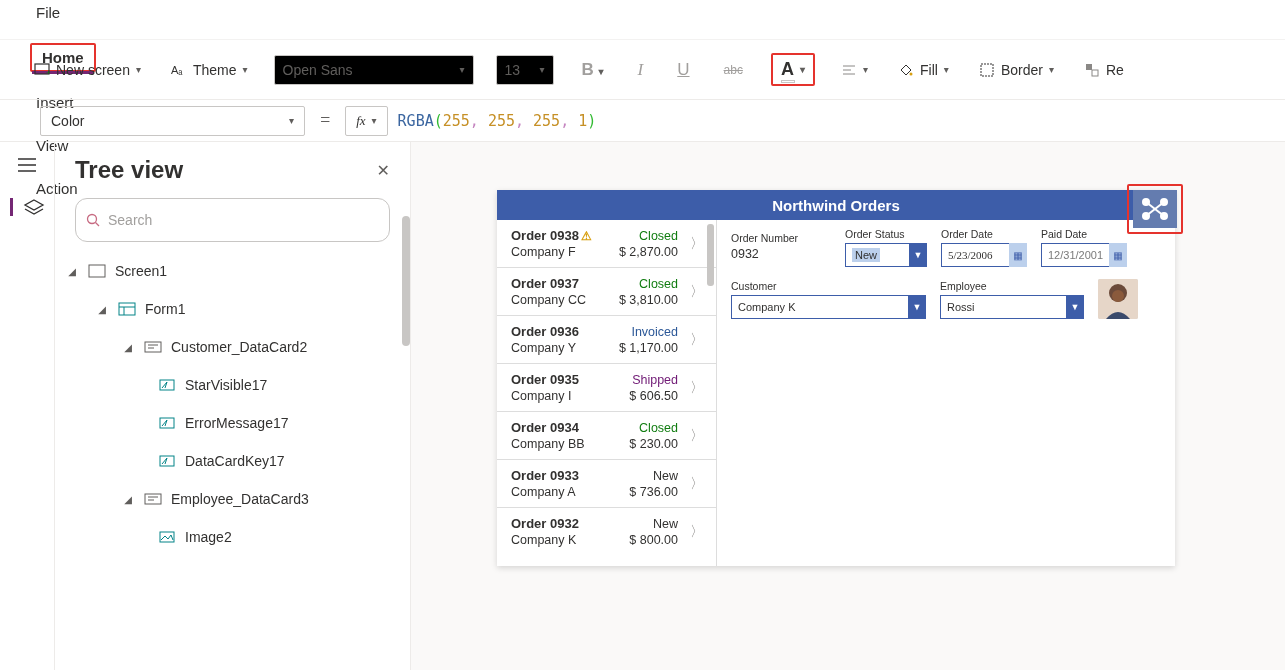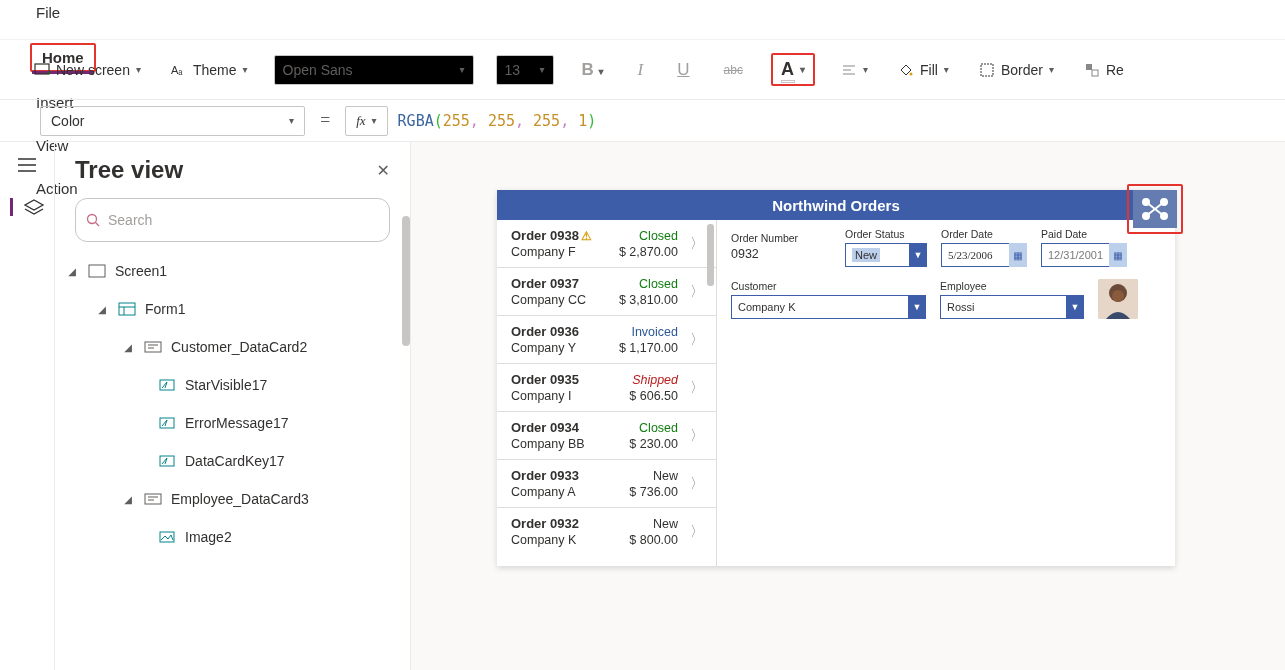--- a/index.html
+++ b/index.html
@@ -70,21 +70,21 @@
   .orow:last-child { border-bottom:none; }
   .ocol1 { flex:1; }
   .ocol2 { text-align:right; width:78px; }
   .oarrow { font-size:14px; color:#8e8c8a; padding-left:6px; }
   .otitle { font-weight:600; font-size:13px; display:flex; align-items:center; gap:2px; }
   .ocomp { font-size:12.5px; color:#323130; margin-top:2px; }
   .ostatus { font-size:12.5px; }
   .oamt { font-size:12.5px; margin-top:2px; }
   .s-closed { color:#107c10; }
   .s-invoiced { color:#2b5797; }
-  .s-shipped { color:#b91c1c;font-style:italic; }
+  .s-shipped { color:#701a75; }
   .s-new { color:#323130; }
   .warn { color:#d8a012; font-size:12px; }
 
   .form { flex:1; padding:8px 14px; }
   .frow { display:flex; gap:14px; margin-bottom:12px; align-items:flex-end; }
   .fld { display:flex; flex-direction:column; gap:3px; }
   .fld label { font-size:10.5px; color:#323130; }
   .txtin, .ddin, .datein { height:24px; border:1px solid #3d5da9; font-size:11px; padding:0 6px; display:flex; align-items:center; justify-content:space-between; background:#fff; }
   .plain { border:none; height:20px; font-size:12.5px; }
   .ddin .val.sel { background:#bcd0ec; padding:1px 3px; }

